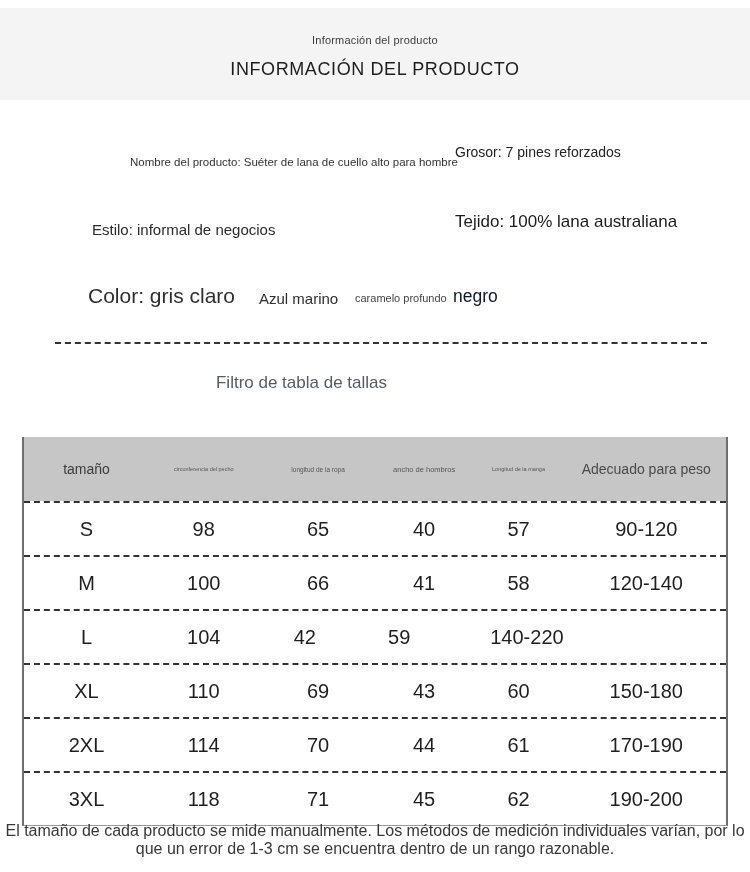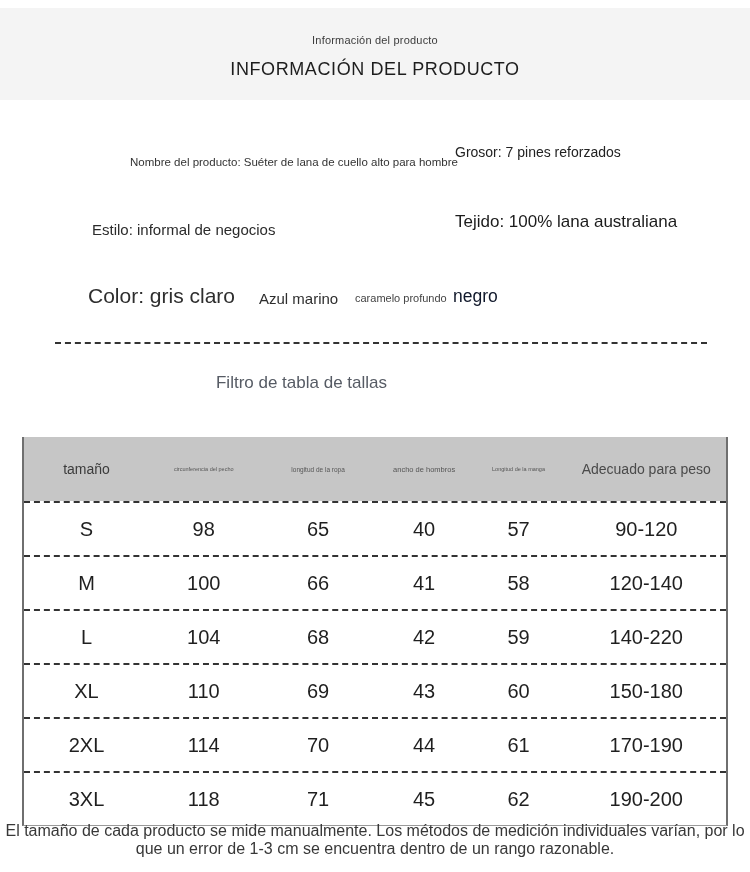--- a/index.html
+++ b/index.html
@@ -102,21 +102,20 @@
         <div class="td c0">M</div>
         <div class="td c1">100</div>
         <div class="td c2">66</div>
         <div class="td c3">41</div>
         <div class="td c4">58</div>
         <div class="td c5">120-140</div>
       </div>
       <div class="tr">
         <div class="td c0">L</div>
         <div class="td c1">104</div>
-        <div class="td c2">68</div>
         <div class="td c3">42</div>
         <div class="td c4">59</div>
         <div class="td c5">140-220</div>
       </div>
       <div class="tr">
         <div class="td c0">XL</div>
         <div class="td c1">110</div>
         <div class="td c2">69</div>
         <div class="td c3">43</div>
         <div class="td c4">60</div>

